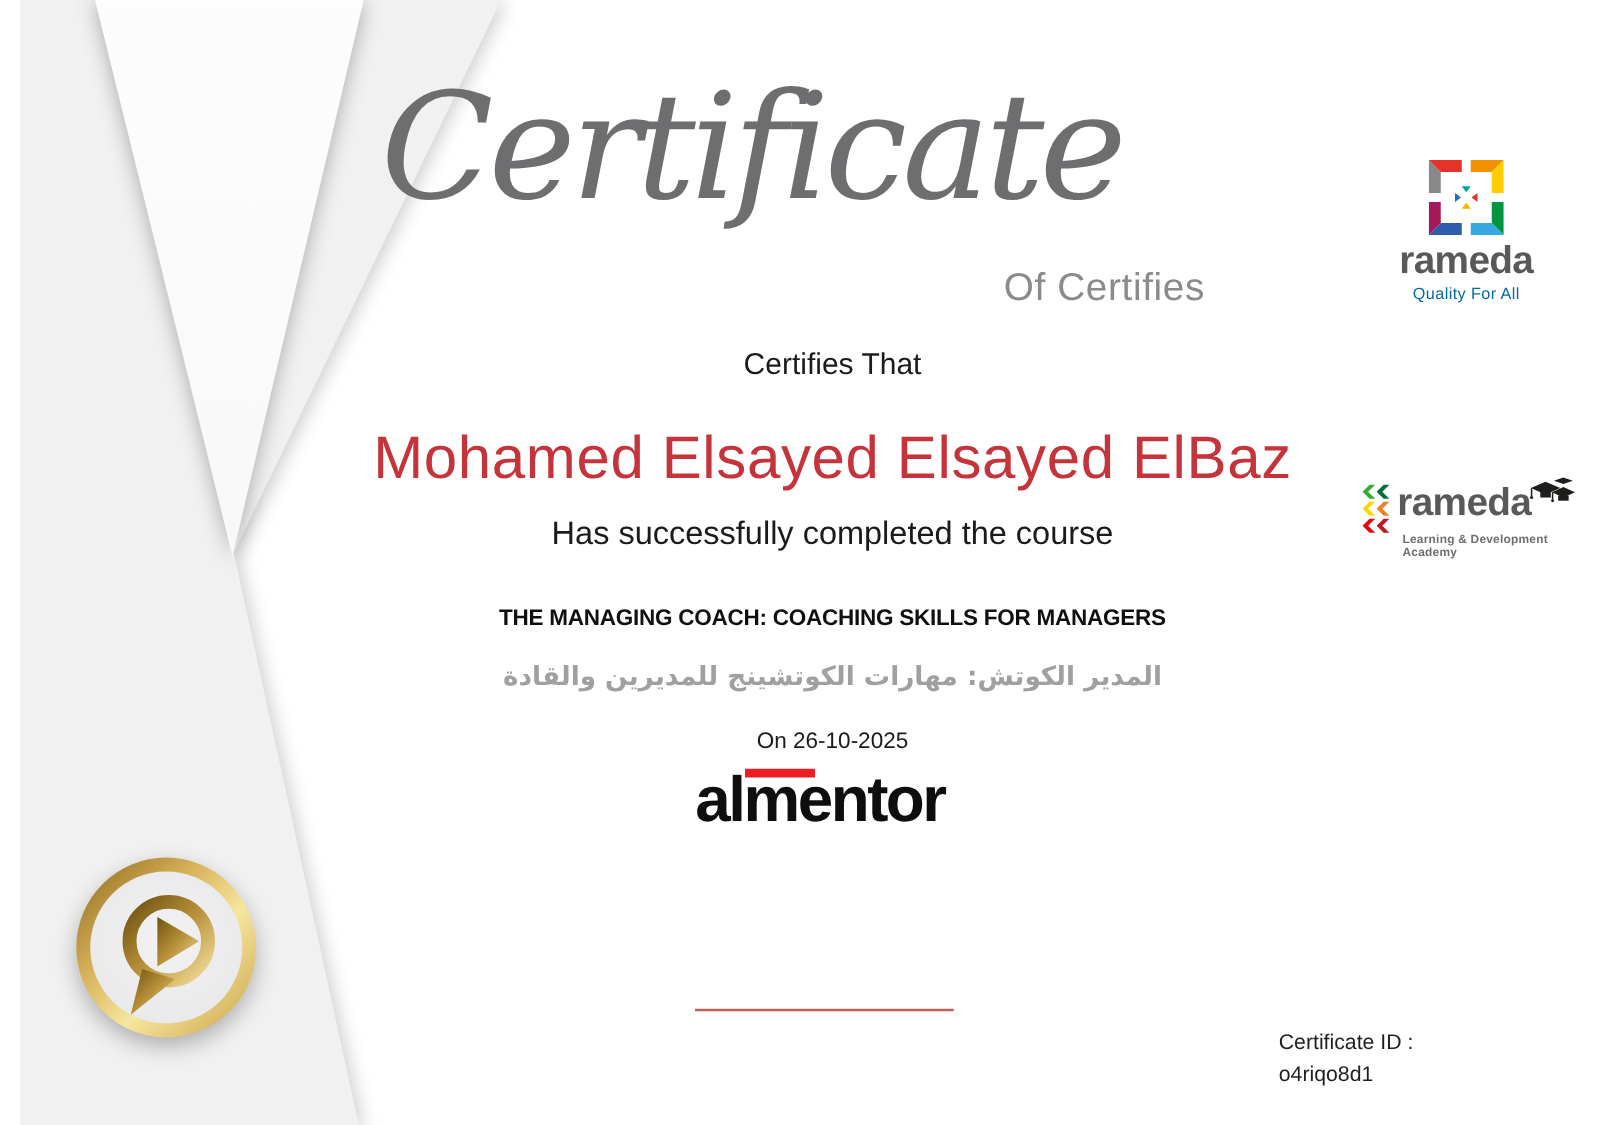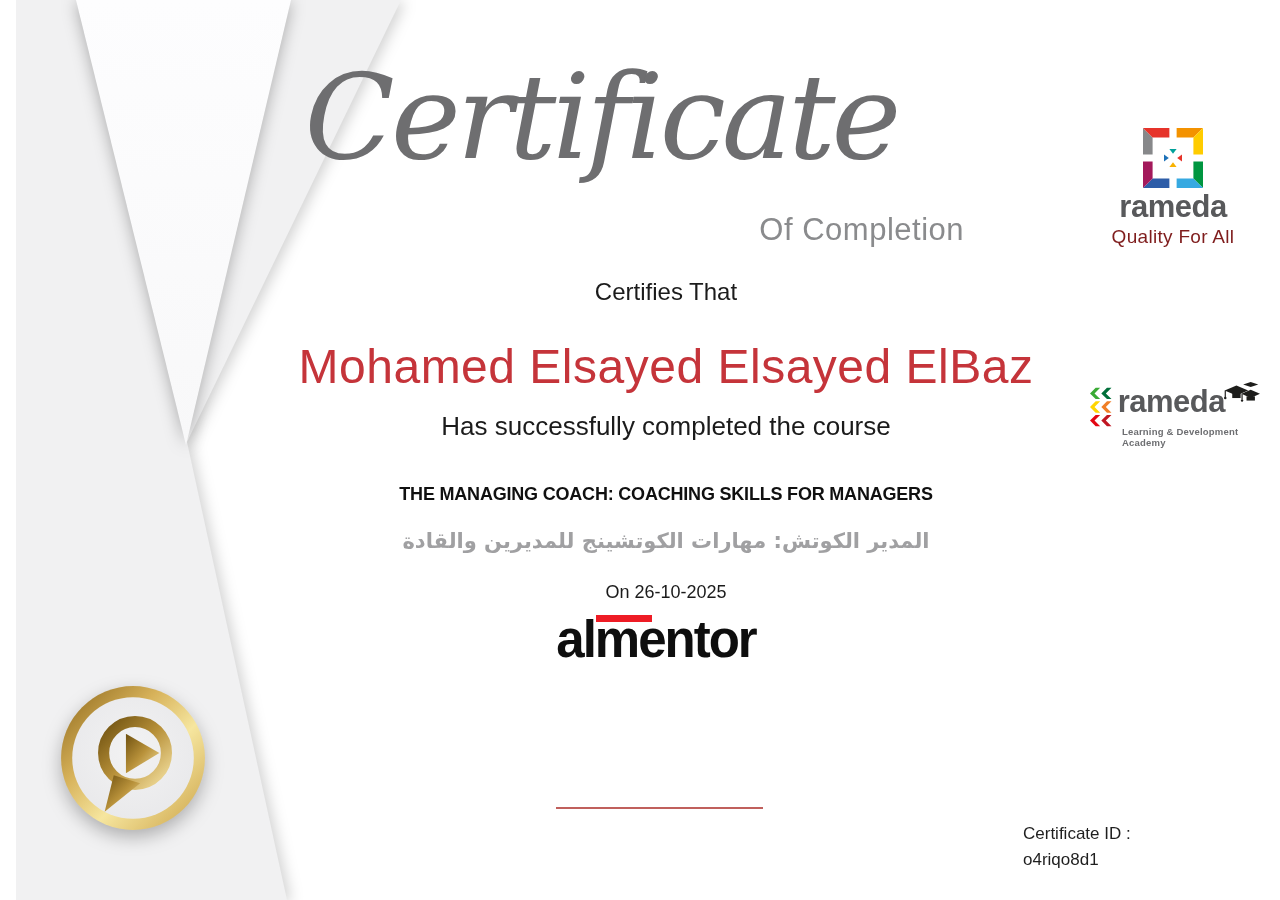--- a/index.html
+++ b/index.html
@@ -21,21 +21,21 @@
   
   .script-title { position:absolute; left:0; right:110px; top:48px; text-align:center;
                   font-family:"DejaVu Serif", serif; font-style:italic; font-weight:400;
                   font-size:118px; letter-spacing:-4px; color:#6e6e70; }
   .subtitle { position:absolute; right:332px; top:212px; font-size:31px; color:#8a8b8d; letter-spacing:0.5px; }
 
   
   .brand-top { position:absolute; left:1082px; top:128px; width:150px; text-align:center; }
   .brand-top .pinwheel { width:60px; height:60px; display:inline-block; }
   .brand-top .brand-name { font-size:31px; font-weight:700; color:#58595b; letter-spacing:-0.5px; line-height:30px; }
-  .brand-top .brand-tagline { font-size:19px; color:#7f1d1d; margin-top:4px; letter-spacing:0.3px; }
+  .brand-top .brand-tagline { font-size:13px; color:#0369a1; margin-top:4px; letter-spacing:0.3px; }
 
   
   .cline { position:absolute; left:0; right:0; text-align:center; color:#1b1b1b;padding-left:20px; }
   .certifies { top:278px; font-size:24px; }
   .recipient { top:339px; font-size:48px; color:#c5343a; letter-spacing:0.5px; }
   .completed { top:411px; font-size:26px; }
   .course-en { top:484px; font-size:18px; font-weight:700; letter-spacing:-0.2px; color:#101010; }
   .course-ar { top:529px; font-size:21px; font-weight:700; color:#a0a0a2; direction:rtl;
                font-family:"DejaVu Sans", sans-serif; }
   .date-line { top:582px; font-size:18px; }
@@ -93,21 +93,21 @@
       </radialGradient>
     </defs>
     <circle cx="75" cy="75" r="71" fill="url(#goldRing)"></circle>
     <circle cx="75" cy="75" r="60" fill="url(#innerDisc)"></circle>
     <circle cx="77" cy="70" r="31" fill="none" stroke="url(#goldIcon)" stroke-width="11"></circle>
     <path d="M56,92 L47,128 L82,100 Z" fill="url(#goldIcon)"></path>
     <polygon points="68,51 68,90 101,70" fill="url(#goldIcon)"></polygon>
   </svg>
 
   <div class="script-title">Certificate</div>
-  <div class="subtitle">Of Completion</div>
+  <div class="subtitle">Of Certifies</div>
 
   <div class="brand-top">
     <svg class="pinwheel" viewBox="0 0 100 100">
       <polygon points="0,0 16,16 16,44 0,44" fill="#87888a"></polygon>
       <polygon points="0,0 44,0 44,16 16,16" fill="#e6332a"></polygon>
       <polygon points="56,0 100,0 84,16 56,16" fill="#f39200"></polygon>
       <polygon points="100,0 100,44 84,44 84,16" fill="#ffcc00"></polygon>
       <polygon points="100,56 100,100 84,84 84,56" fill="#009640"></polygon>
       <polygon points="56,84 84,84 100,100 56,100" fill="#36a9e1"></polygon>
       <polygon points="16,84 44,84 44,100 0,100" fill="#2d5da8"></polygon>

